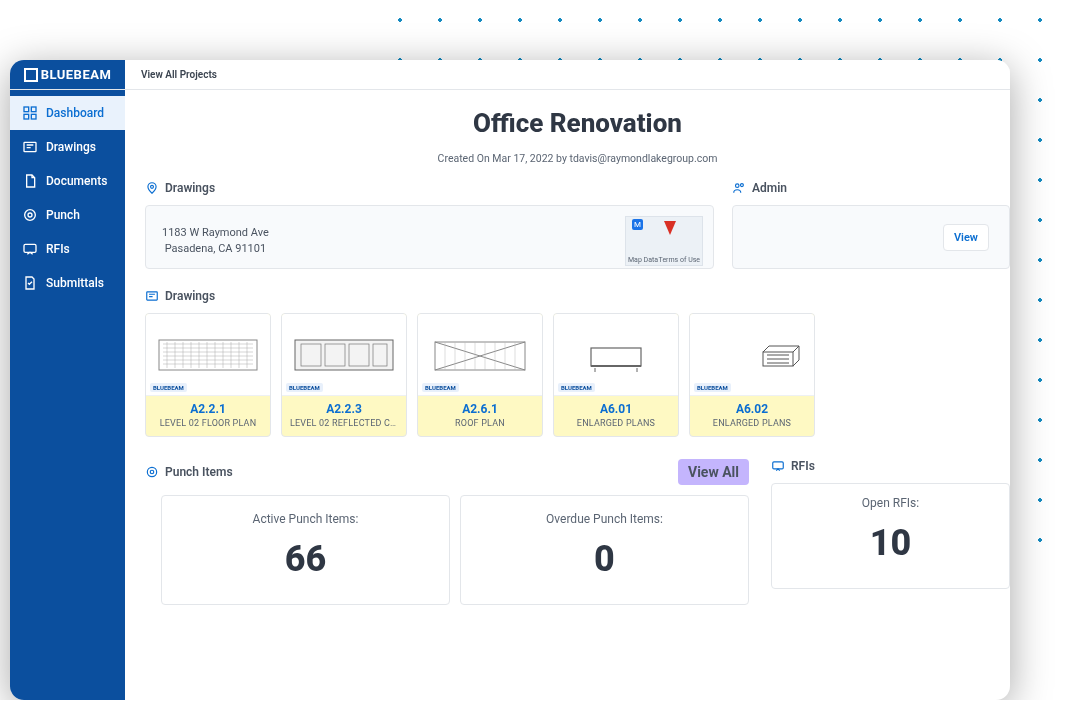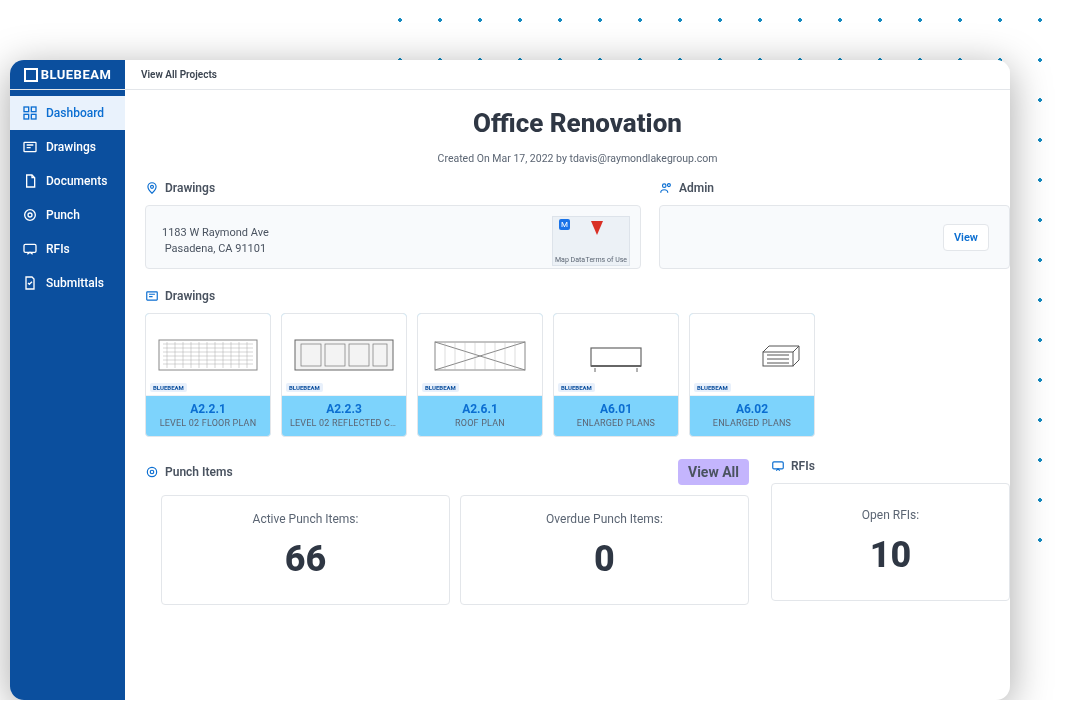--- a/index.html
+++ b/index.html
@@ -124,21 +124,21 @@
     align-items: center;
     gap: 6px;
     font-size: 12px;
     font-weight: 600;
     color: #4a5360;
   }
   .section-head svg { width: 14px; height: 14px; stroke: #0b6ed1; fill: none; }
 
   .location-card {
     margin-top: 10px;
-    width: 496px;
+    width: 569px;
     height: 64px;
     border: 1px solid #e3e6ea;
     border-radius: 4px;
     background: #f8fafc;
     display: flex;
     align-items: center;
     justify-content: space-between;
     padding: 8px 10px 0 16px;
   }
   .addr { font-size: 11px; line-height: 1.5; color: #4a5360; }
@@ -186,21 +186,21 @@
   .drawings-sec { margin-top: 20px; }
   .drawings-row {
     margin-top: 10px;
     display: flex;
     gap: 10px;
   }
   .dcard {
     width: 126px;
     border: 1px solid #e3e6ea;
     border-radius: 4px;
-    background: #7dd3fc;
+    background: #fef9c3;
     overflow: hidden;
     display: flex; flex-direction: column;
   }
   .dthumb {
     height: 82px;
     background: #fff;
     border-bottom: 1px solid #eef1f4;
     display: flex; align-items: center; justify-content: center;
     position: relative;
   }
@@ -231,21 +231,21 @@
     padding: 16px 18px 24px;
   }
   .metric-label { font-size: 12px; color: #5b6573; }
   .metric-value { font-size: 36px; font-weight: 800; color: #2f3744; margin-top: 12px; }
 
   .rfi-block { flex: 1; }
   .rfi-card {
     margin-top: 10px;
     border: 1px solid #e3e6ea;
     border-radius: 4px;
-    padding: 24px 18px 24px;
+    padding: 12px 18px 24px;
   }
 </style>
 </head>
 <body>
 
 <div class="dots"></div>
 
 <div class="app-frame">
 
   <div class="topbar">

